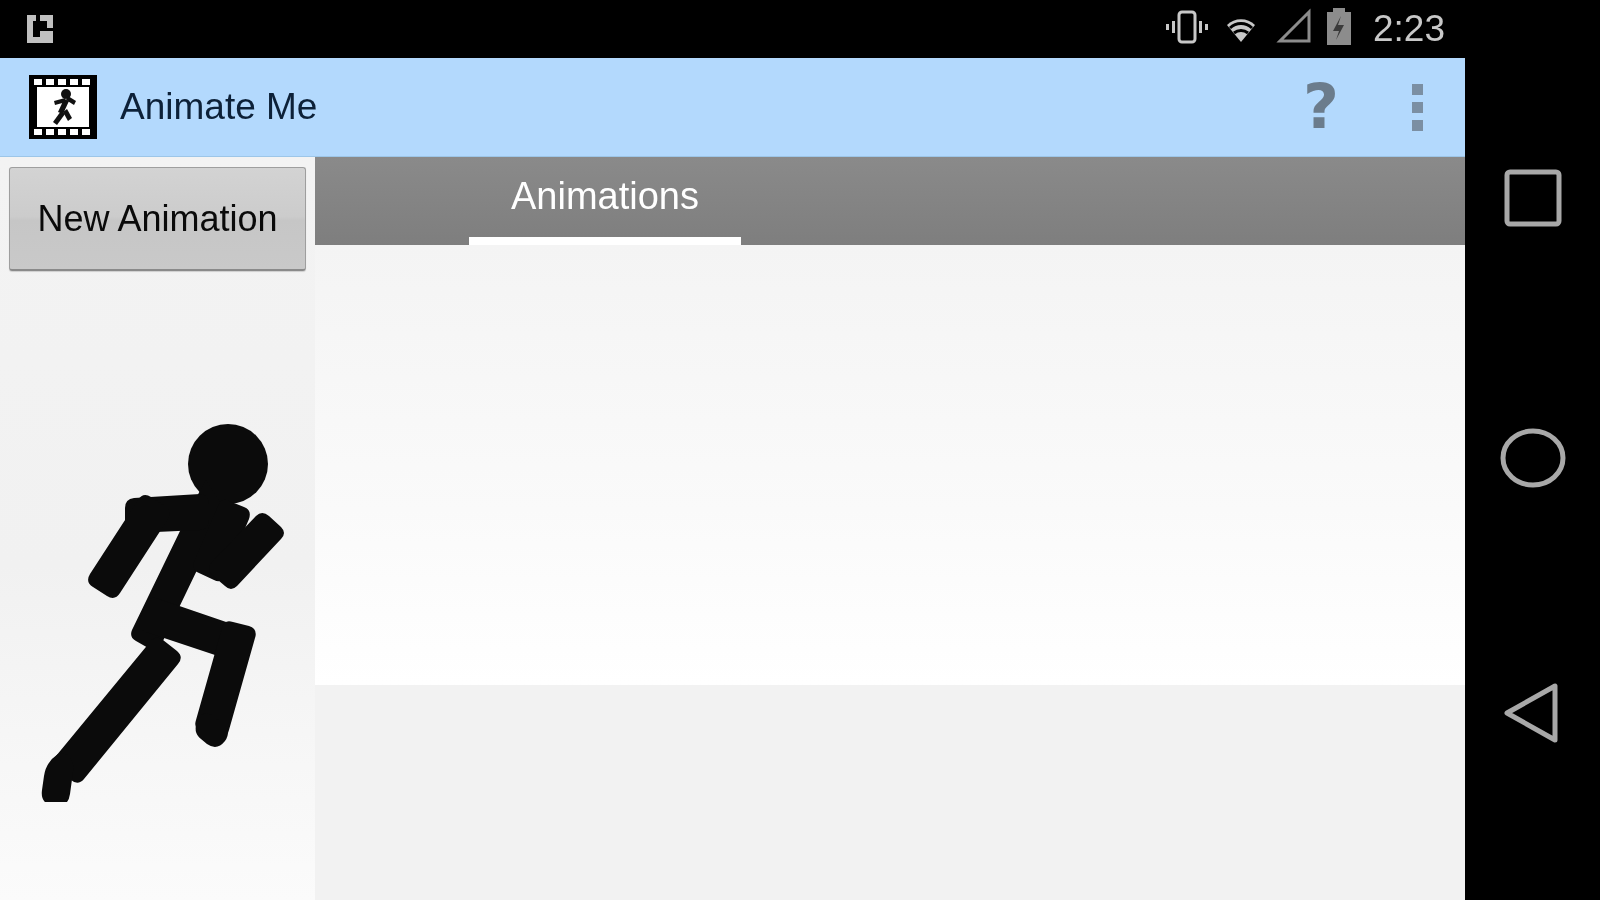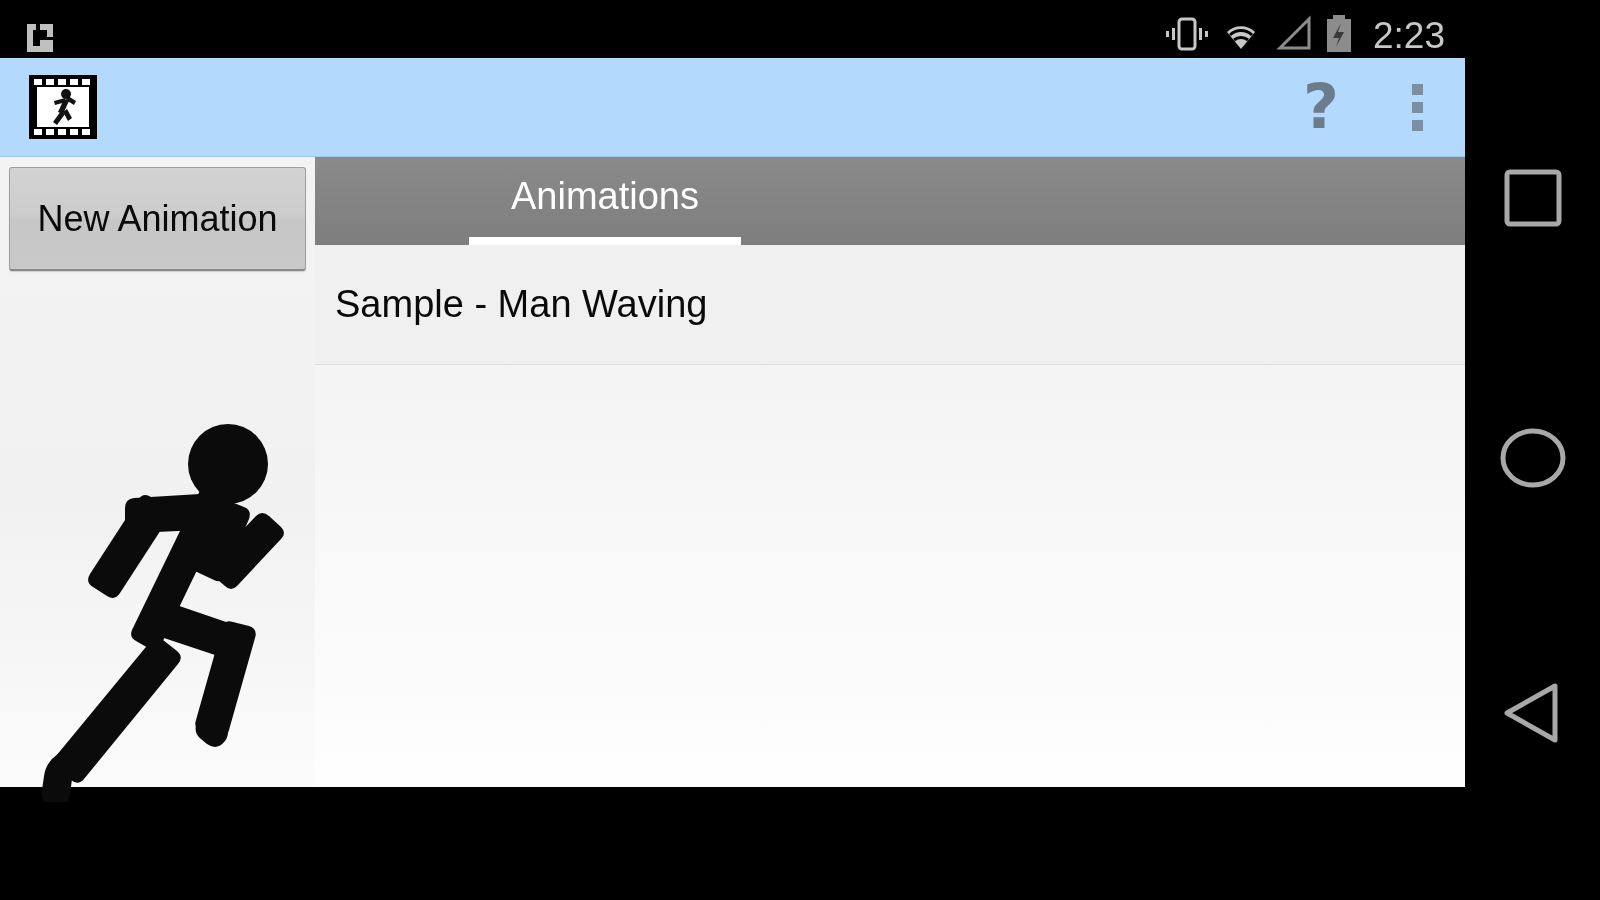--- a/index.html
+++ b/index.html
@@ -24,21 +24,21 @@
 
   
   #status-bar {
     position: absolute;
     left: 0;
     top: 0;
     width: 1465px;
     height: 58px;
     background: #000000;
     display: flex;
-    align-items: flex-end;
+    align-items: center;
     gap: 28px;
   }
   #status-left {
     display: flex;
     align-items: center;
     padding-left: 20px;
   }
   .notif-icon {
     width: 40px;
     height: 40px;
@@ -122,21 +122,21 @@
     height: 11px;
     background: #7b8fa3;
   }
 
   
   #content {
     position: absolute;
     left: 0;
     top: 157px;
     width: 1465px;
-    height: 630px;
+    height: 743px;
     display: flex;
     background: #ef4444;
   }
 
   
   #left-panel {
     width: 315px;
     height: 100%;
     background: linear-gradient(to bottom, #f3f3f3 0%, #f1f1f1 55%, #fbfbfb 100%);
     position: relative;
@@ -339,20 +339,21 @@
         <g fill="#111111">
           <circle cx="38" cy="22" r="5"></circle>
           <path d="M36 27 L30 40 l5 2 6 -13 z"></path>
           <path d="M37 26 L26 29 l1 4 11 -3 z"></path>
           <path d="M38 28 L46 33 l2 -4 -8 -5 z"></path>
           <path d="M33 39 L25 50 l4 3 8 -11 z"></path>
           <path d="M35 40 L40 49 l4 -3 -5 -9 z"></path>
         </g>
       </svg>
     </span>
+    <span id="app-title">Animate Me</span>
     <div id="app-bar-actions">
       <div id="help-button">
         <span class="qmark">?</span>
       </div>
       <div id="overflow-button">
         <span></span>
         <span></span>
         <span></span>
       </div>
     </div>
@@ -396,23 +397,20 @@
     <div id="right-panel">
 
       <div id="tab-bar">
         <div class="tab" id="tab-animations">
           <span class="tab-label">Animations</span>
           <span class="tab-indicator"></span>
         </div>
       </div>
 
       <div id="list">
-        <div class="list-row">
-          <span class="list-row-label">Sample - Man Waving</span>
-        </div>
         <div id="list-empty-area"></div>
       </div>
 
     </div>
   </div>
 
   <div id="nav-bar">
     <div class="nav-btn" id="nav-recents">
       <span>
         <svg width="62" height="62" viewBox="0 0 62 62">

